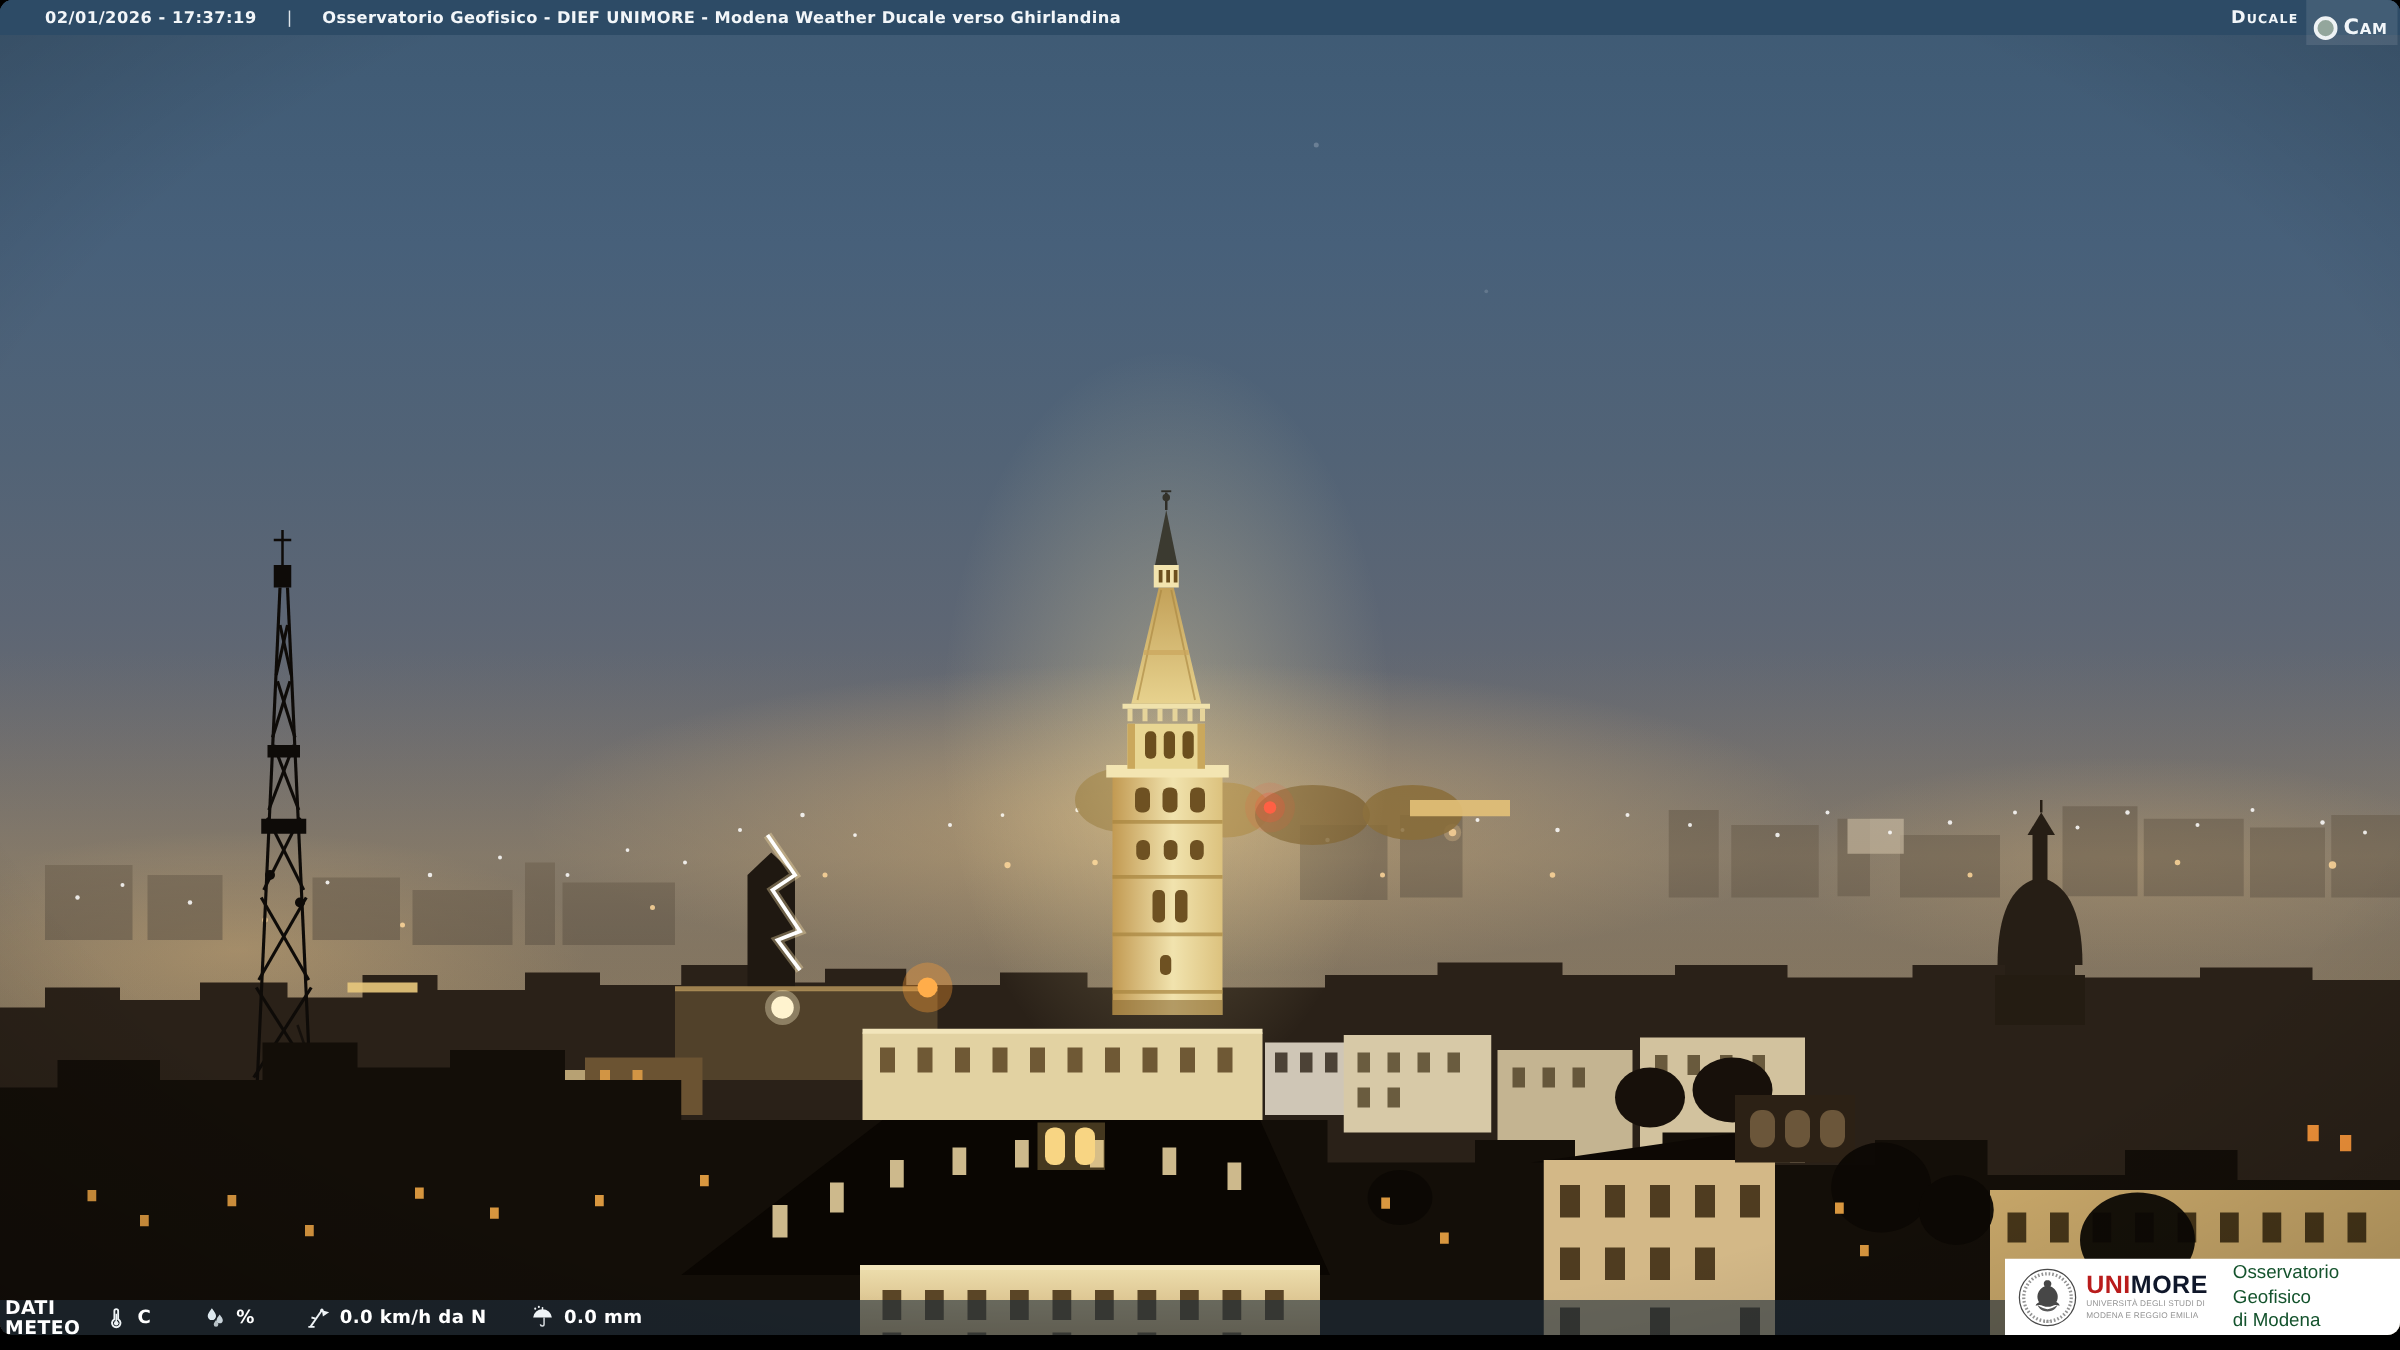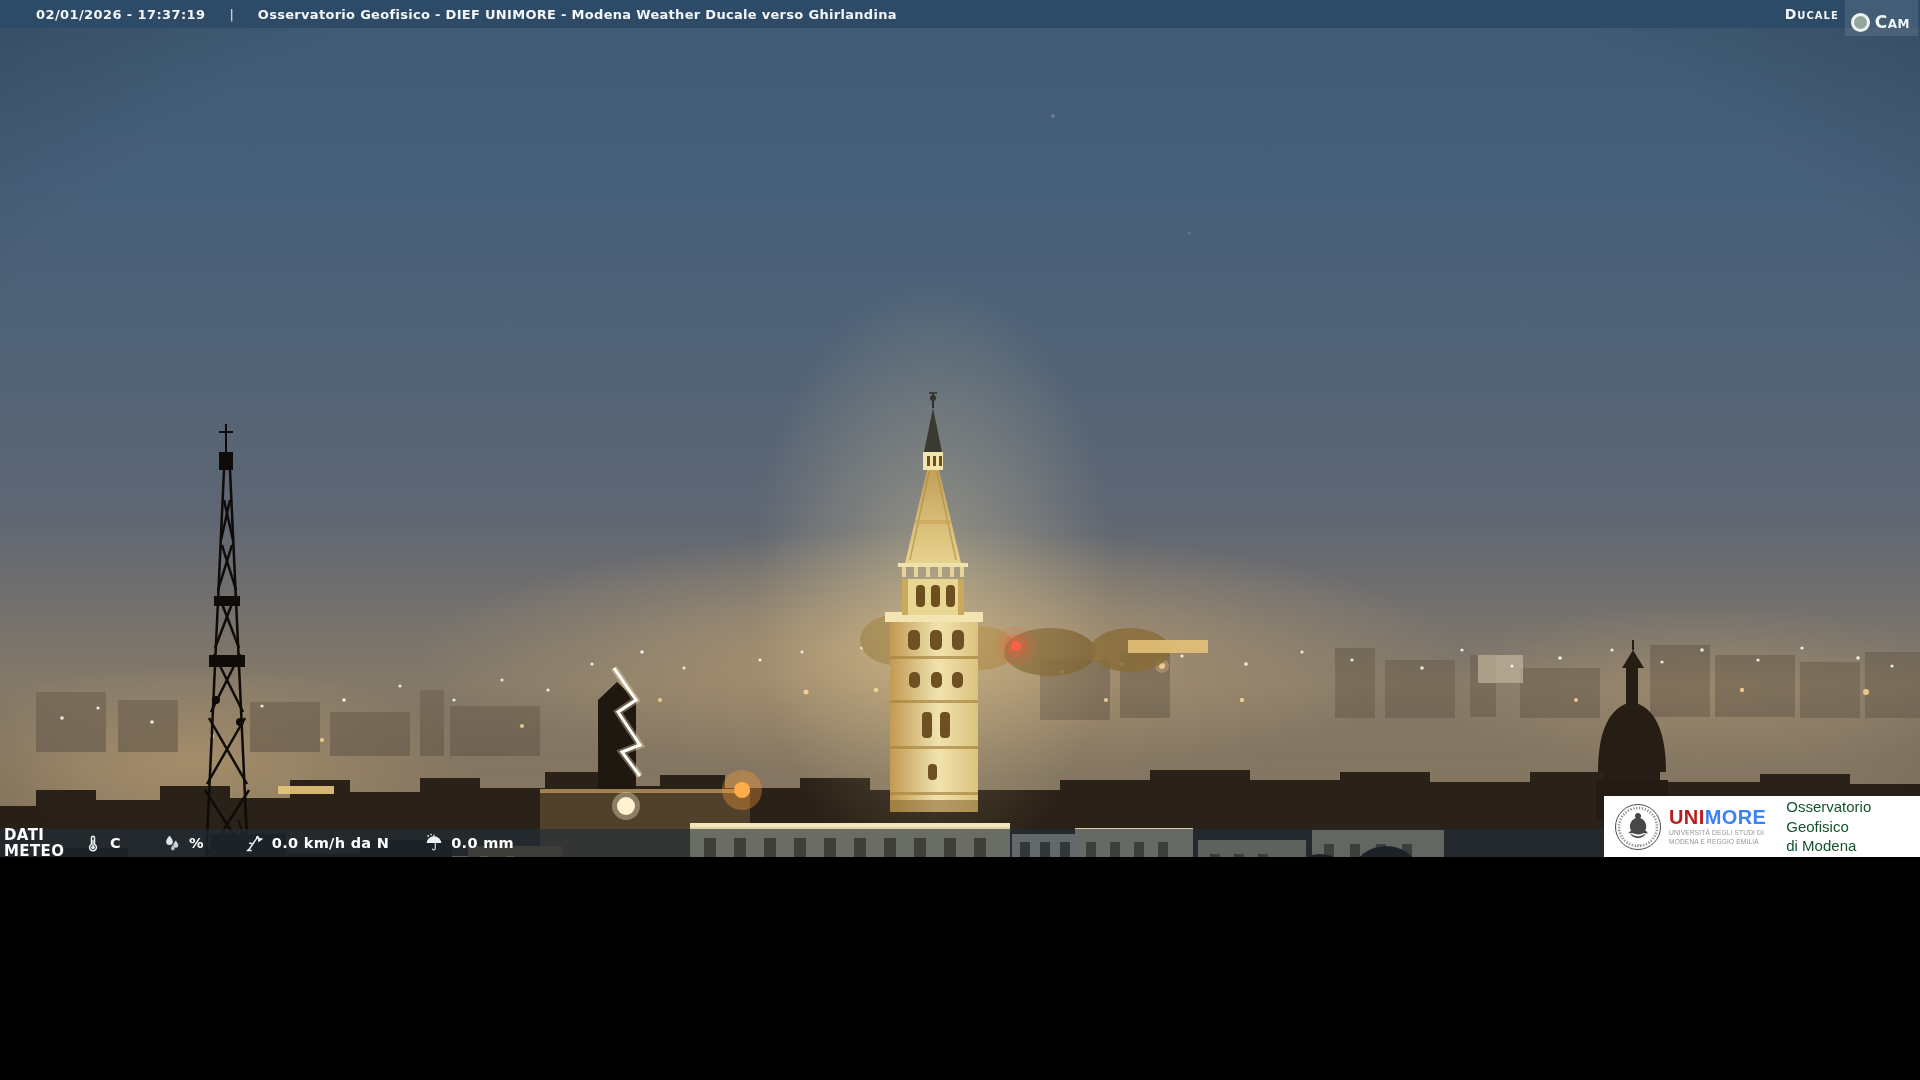--- a/index.html
+++ b/index.html
@@ -1,17 +1,17 @@
 <!DOCTYPE html>
 <html><head>
 <meta charset="utf-8">
 <style>
   html,body{margin:0;padding:0;background:#000;}
-  .screen{position:relative;width:1920px;height:857px;overflow:hidden;
-          font-family:"Liberation Sans",sans-serif;background:#3e5a74;}
+  .screen{position:relative;width:1920px;height:1068px;overflow:hidden;
+          font-family:"Liberation Sans",sans-serif;background:#3e5a74;border-radius:10px;}
   .photo{position:absolute;inset:0;}
   .photo svg{display:block;}
 
   
   .top-bar{position:absolute;top:0;left:0;right:0;height:28px;
            background:#2d4b66;display:flex;align-items:center;
            color:#f2f6f9;font-family:"DejaVu Sans",sans-serif;
            font-weight:700;font-size:13px;z-index:30;}
   .top-bar .dt{margin-left:36px;letter-spacing:.4px;white-space:pre;}
   .top-bar .sep{margin:0 24px;font-weight:400;opacity:.9;}
@@ -36,21 +36,21 @@
   .meteo-item .val{font-size:14.5px;margin-left:6px;letter-spacing:.3px;white-space:pre;}
   .mi-temp{margin-left:14px;} .mi-hum{margin-left:40px;}
   .mi-wind{margin-left:40px;} .mi-rain{margin-left:34px;}
 
   
   .logo-box{position:absolute;right:0;bottom:0;width:316px;height:61px;background:#fff;
             display:flex;align-items:center;box-sizing:border-box;padding-left:10px;z-index:25;}
   .seal{flex:0 0 auto;width:48px;height:48px;}
   .brand{margin-left:7px;display:flex;flex-direction:column;}
   .brand .word{font-size:20px;font-weight:700;letter-spacing:.4px;line-height:1;}
-  .brand .word .uni{color:#b91c1c;} .brand .word .more{color:#3b82f6;}
+  .brand .word .uni{color:#b91c1c;} .brand .word .more{color:#0f172a;}
   .brand .small{margin-top:2px;font-size:6.6px;color:#959595;letter-spacing:.15px;line-height:1.25;}
   .obs{margin-left:20px;font-size:15px;color:#14532d;line-height:1.3;}
 </style>
 </head>
 <body>
 
 <div class="screen">
 
   <div class="photo">
     <svg width="1920" height="1080" viewBox="0 0 1920 1080">

